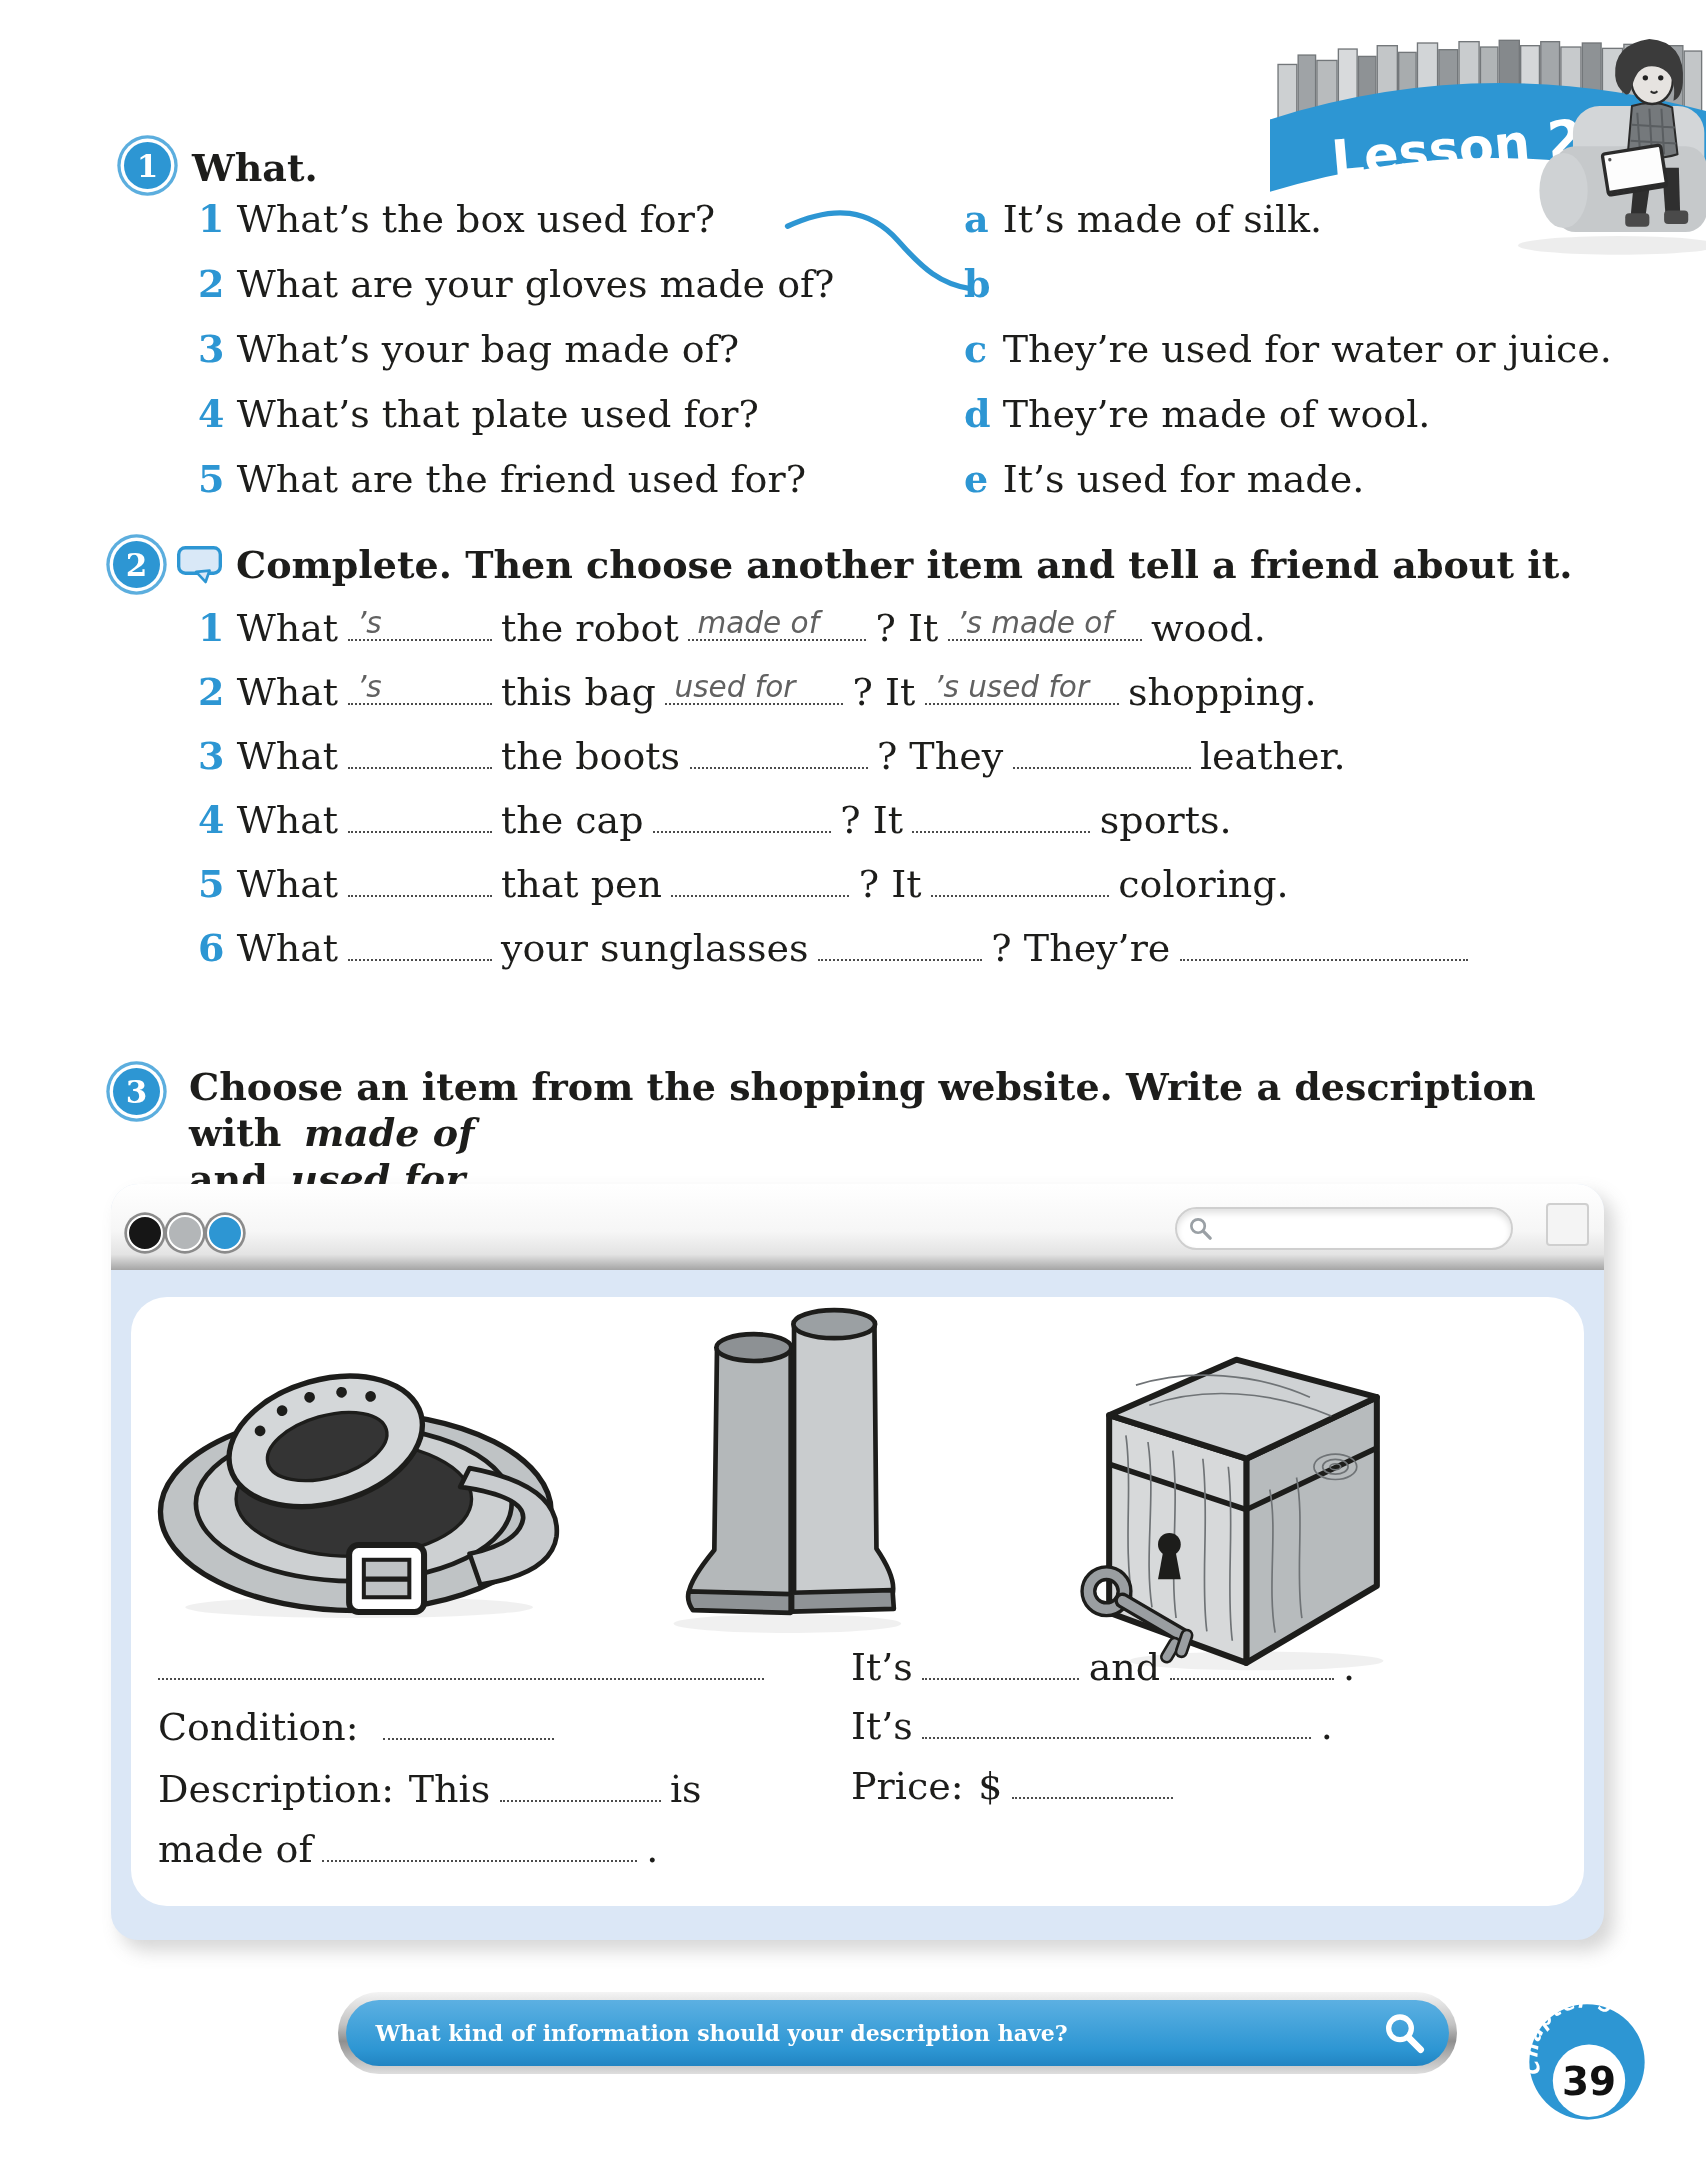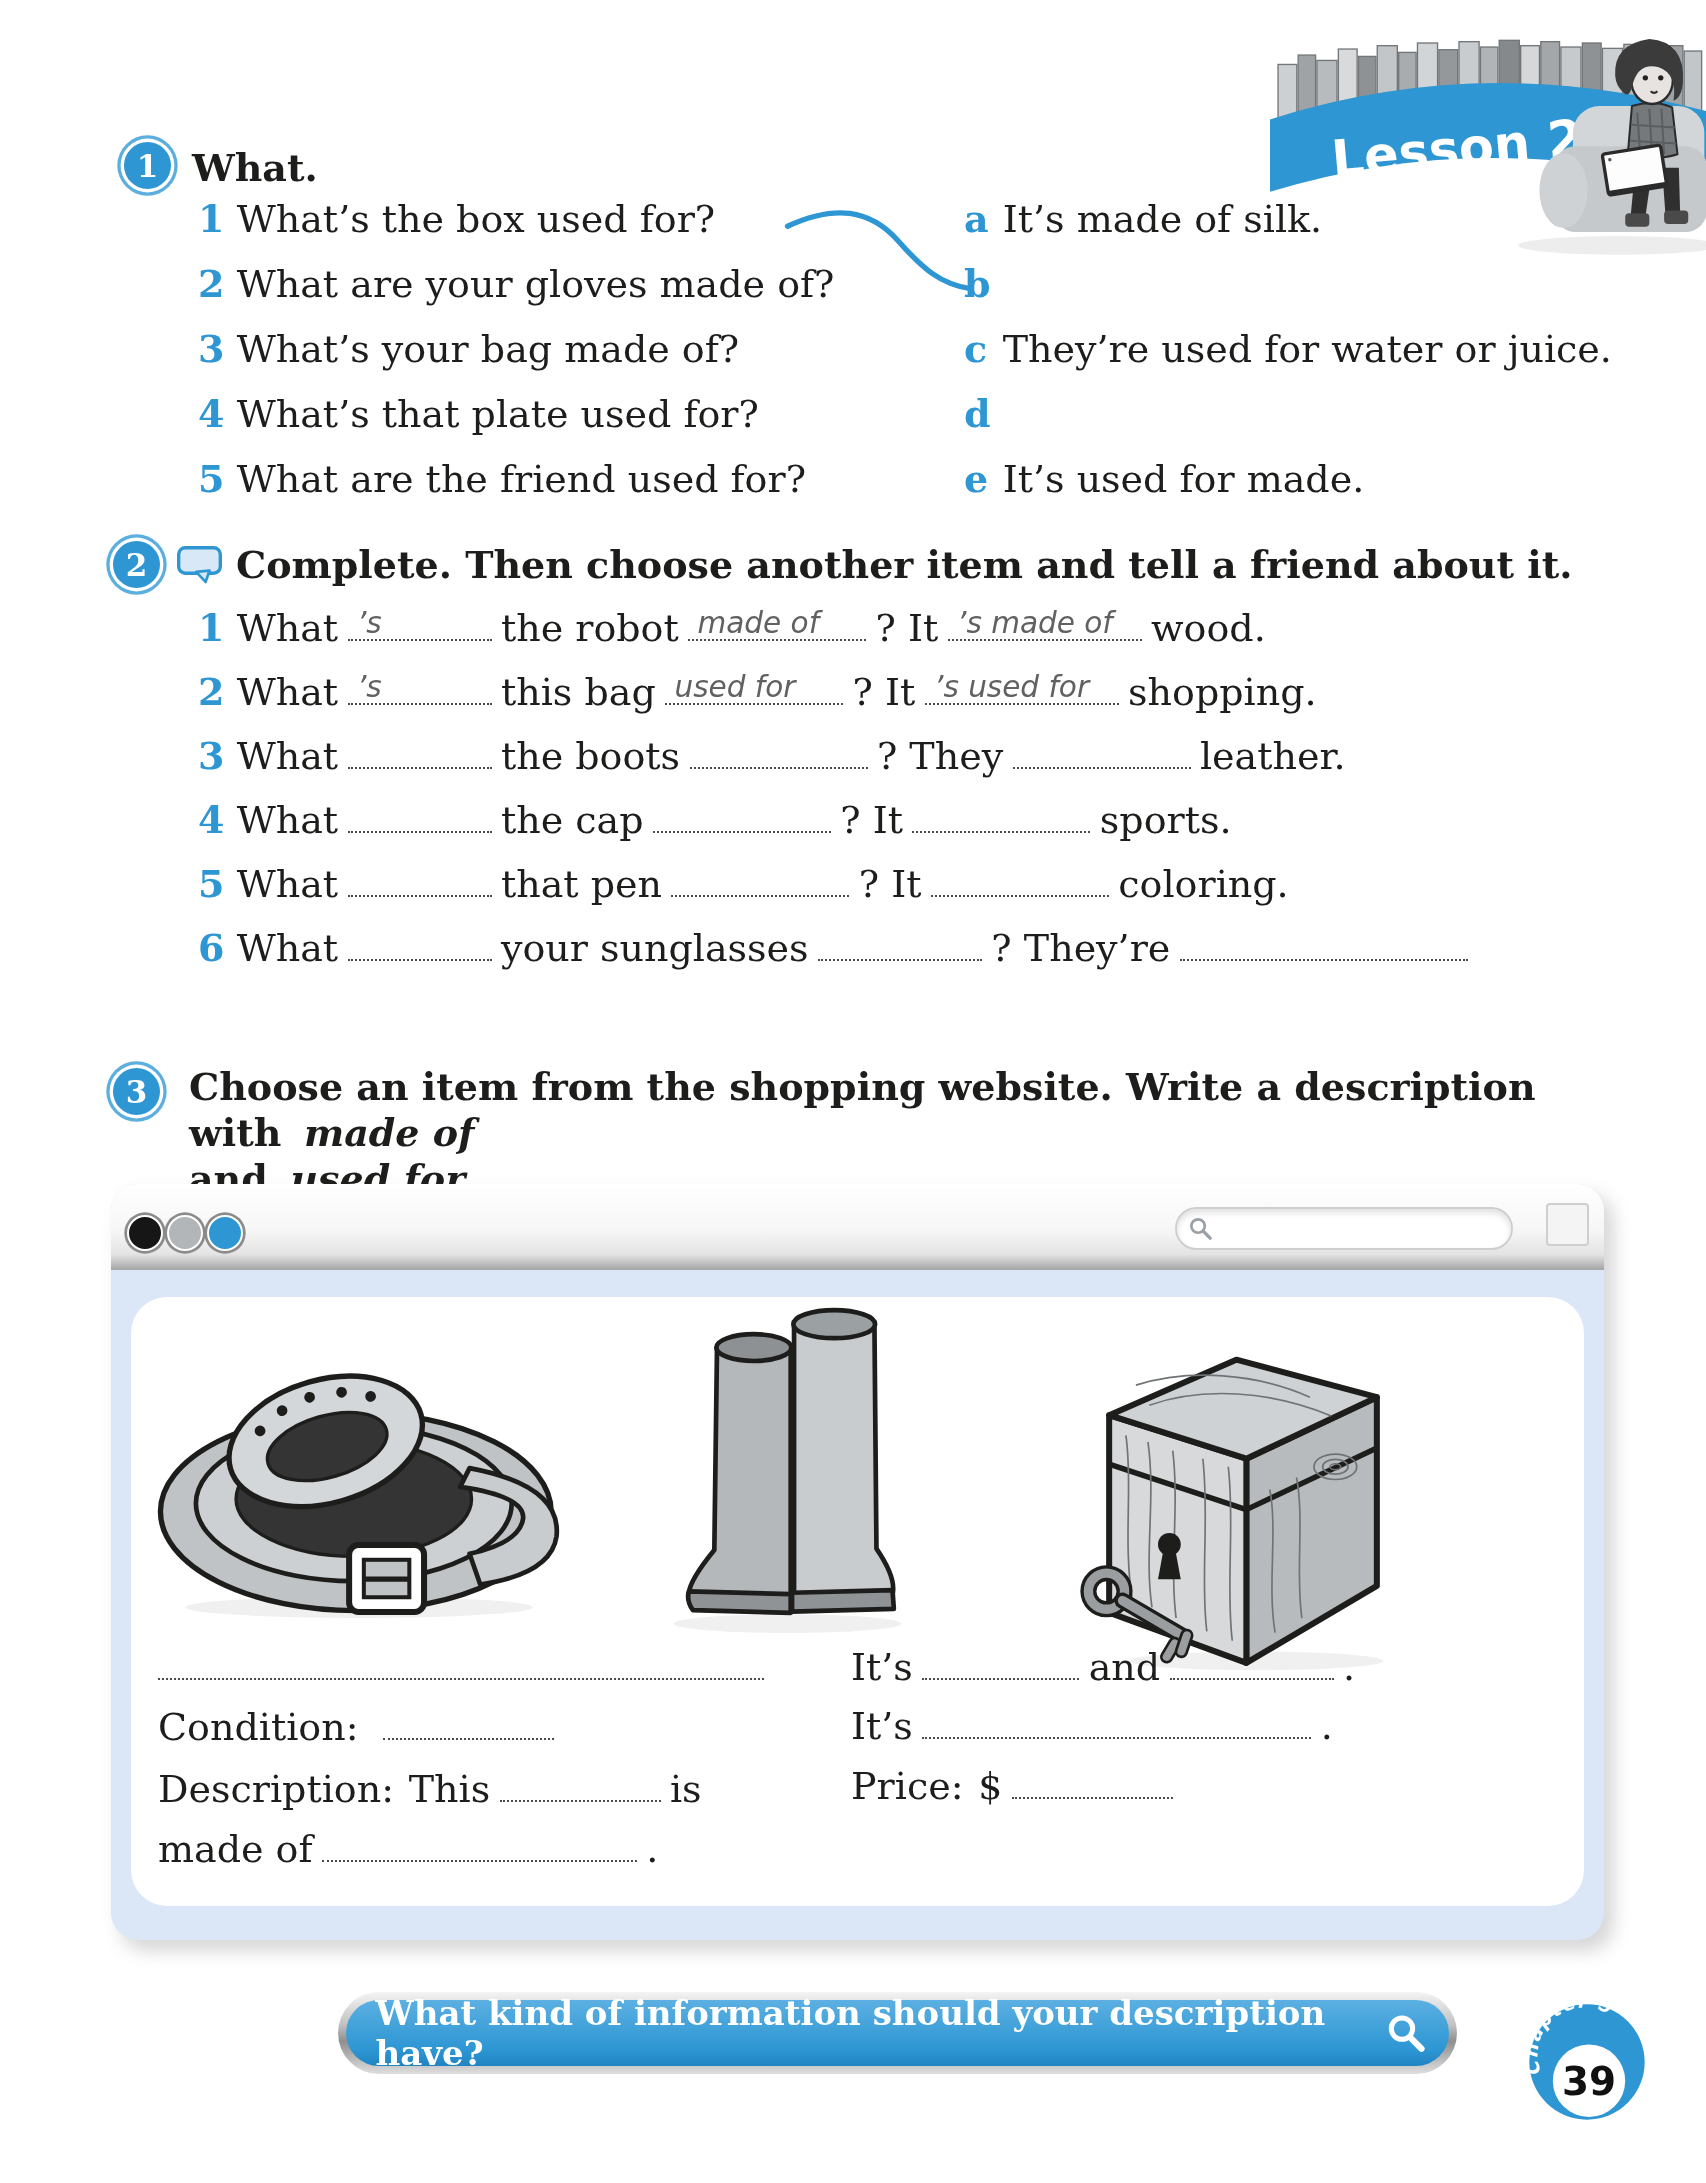--- a/index.html
+++ b/index.html
@@ -36,21 +36,21 @@
   .panel{position:absolute;left:20px;top:113px;width:1453px;height:609px;background:#fff;border-radius:36px;}
   
   .formrow{position:absolute;display:flex;align-items:baseline;font-size:38px;white-space:nowrap;height:43px;}
   .flabel{font-weight:normal;margin-right:14.7px;}
   
   .silverpill{position:absolute;left:338px;top:8px;width:1119px;height:82px;border-radius:43px;
       background:linear-gradient(180deg,#f4f4f4,#c2c2c2 40%,#8f8f8f 60%,#dedede);padding:0;box-sizing:border-box;}
   .bluepill{position:absolute;left:8px;top:8px;right:8px;bottom:8px;border-radius:34px;
       background:linear-gradient(180deg,#5cb0e2,#2d96d3 75%,#2184c2);display:flex;align-items:center;
       justify-content:space-between;padding:0 23px 0 29.5px;box-sizing:border-box;}
-  .bluepill .q{color:#fff;font-weight:bold;font-size:34px;font-family:"DejaVu Serif",serif;}
+  .bluepill .q{color:#fff;font-weight:bold;font-size:22px;font-family:"DejaVu Serif",serif;}
   svg text{font-family:"DejaVu Sans",sans-serif;}
 </style>
 </head>
 <body>
 
 <div class="page">
 
   <div class="abs" style="left:1270px;top:12px;width:437px;height:247px;">
     <svg width="437" height="247" viewBox="0 0 652 368">
 
@@ -143,20 +143,21 @@
         </div>
       <div class="mrow">
           <span class="bnum">b</span>
         </div>
       <div class="mrow">
           <span class="bnum">c</span>
           <span>They’re used for water or juice.</span>
         </div>
       <div class="mrow">
           <span class="bnum">d</span>
+          <span>They’re made of wool.</span>
         </div>
       <div class="mrow">
           <span class="bnum">e</span>
           <span>It’s used for made.</span>
         </div>
     </div>
 
     <svg class="abs" style="left:754px;top:57px;" width="255" height="255" viewBox="0 0 380 380">
       <path d="M50,48 C120,16 172,22 215,70 C252,112 278,134 322,141" stroke="#2d96d3" stroke-width="8" fill="none" stroke-linecap="round"></path>
     </svg>

